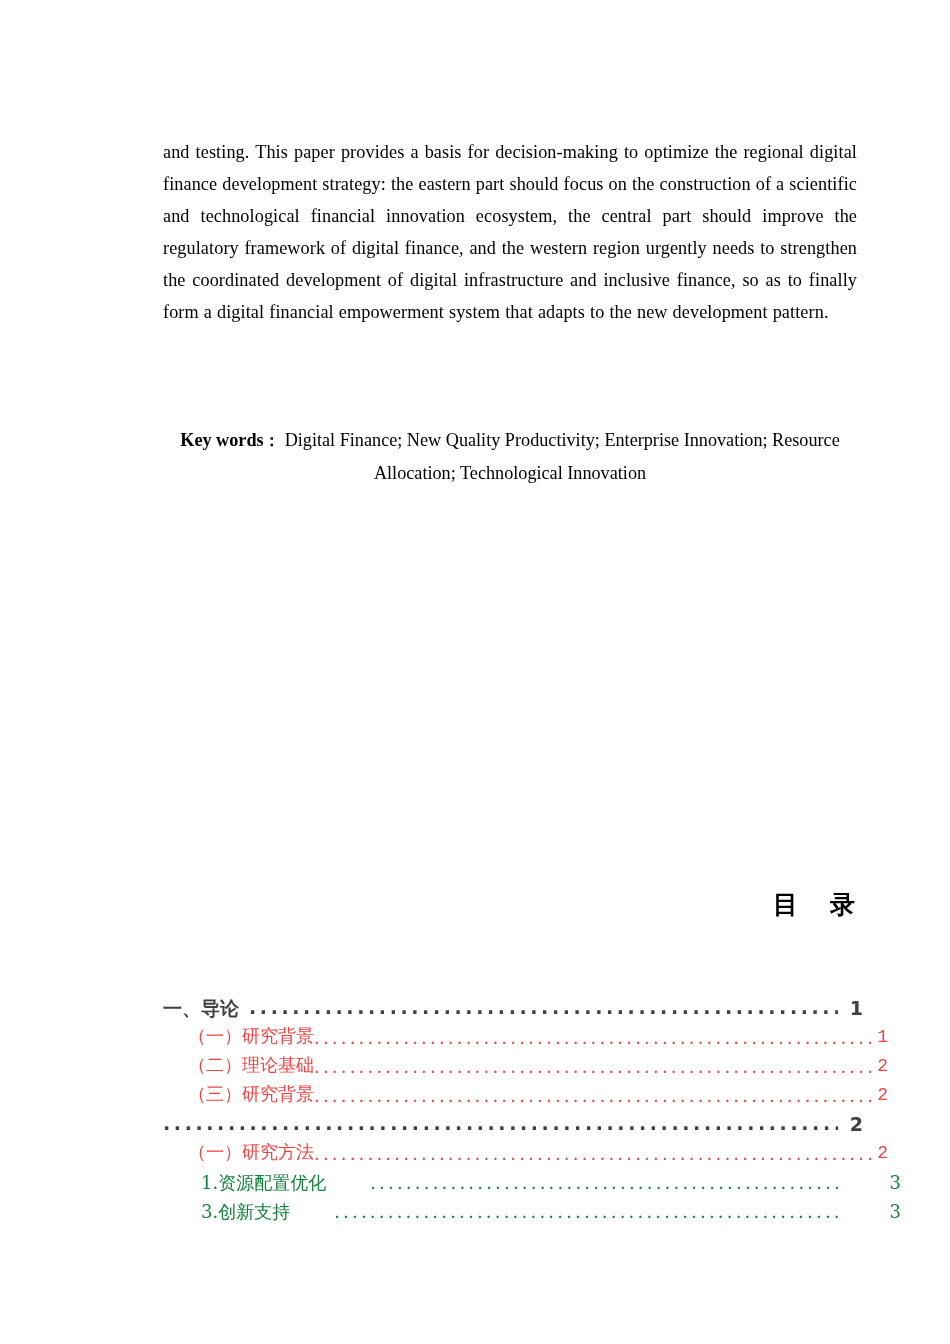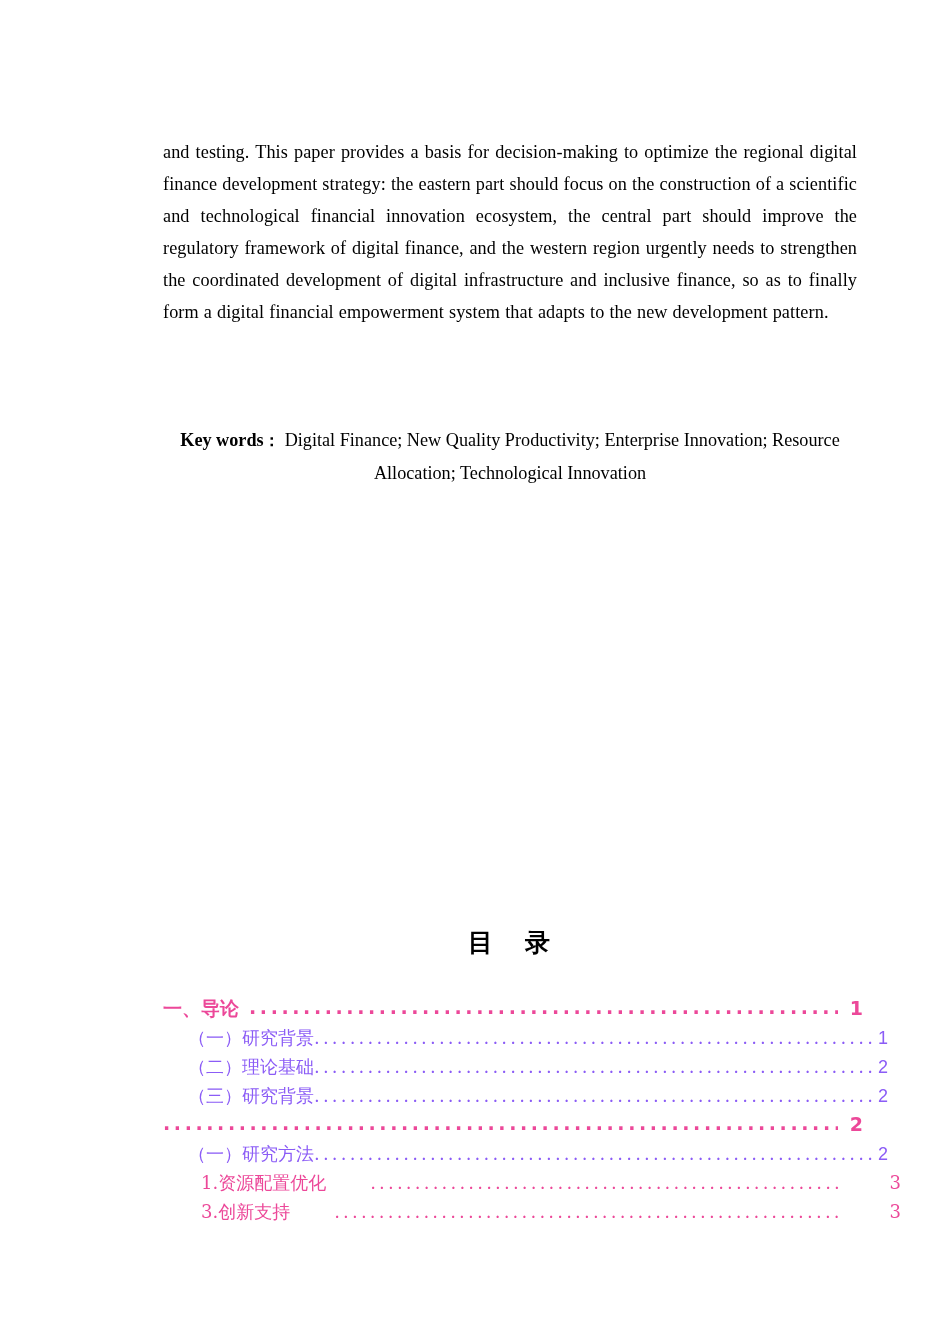--- a/index.html
+++ b/index.html
@@ -67,25 +67,25 @@
     font-family: "DejaVu Sans", "Liberation Sans", sans-serif;
     font-size: 16.5px;
   }
   .keywords .kw-body {
     font-weight: normal;
   }
 
   
   .toc-heading {
     position: absolute;
-    top: 926px;
-    left: 0;
-    width: 694px;
-    text-align: center;
-    font-family: Liberation Serif, serif;
+    top: 890px;
+    left: 0;
+    width: 694px;
+    text-align: right;
+    font-family: Liberation Mono, monospace;
     font-weight: bold;
     font-size: 25px;
     line-height: 34px;
     letter-spacing: 2px;
   }
   .toc-heading .sp {
     display: inline-block;
     width: 30px;
   }
 
@@ -123,54 +123,55 @@
     flex: 0 0 auto;
     text-align: right;
     padding-left: 2px;
   }
 
   
   .toc-row.lvl1 {
     font-family: "DejaVu Sans", "Liberation Sans", sans-serif;
     font-weight: bold;
     font-size: 19px;
-    color: #ec4899;
+    color: #404040;
     gap: 10px;
   }
   .toc-row.lvl1 .leader {
     font-family: "DejaVu Sans", "Liberation Sans", sans-serif;
     font-weight: bold;
     position: relative;
     top: -1px;
   }
   .toc-row.lvl1 .leader::before {
     letter-spacing: 3.6px;
   }
   .toc-row.lvl1 .pageno {
     font-size: 19px;
   }
 
   
   .toc-row.lvl2 {
-    font-family: Liberation Sans, sans-serif;
+    font-family: Liberation Mono, monospace;
     font-weight: normal;
     font-size: 18px;
-    color: #8b5cf6;
+    color: #ef4444;
     padding-left: 25px;
+    align-items: flex-end;
   }
   .toc-row.lvl2 .pageno {
     font-size: 18px;
   }
 
   
   .toc-row.lvl3 {
     font-family: "DejaVu Serif", "Liberation Serif", serif;
     font-weight: normal;
     font-size: 18px;
-    color: #ec4899;
+    color: #15803d;
     padding-left: 38px;
     gap: 44px;
   }
   .toc-row.lvl3 .pageno {
     font-size: 18px;
   }
 </style>
 </head>
 <body>
 

